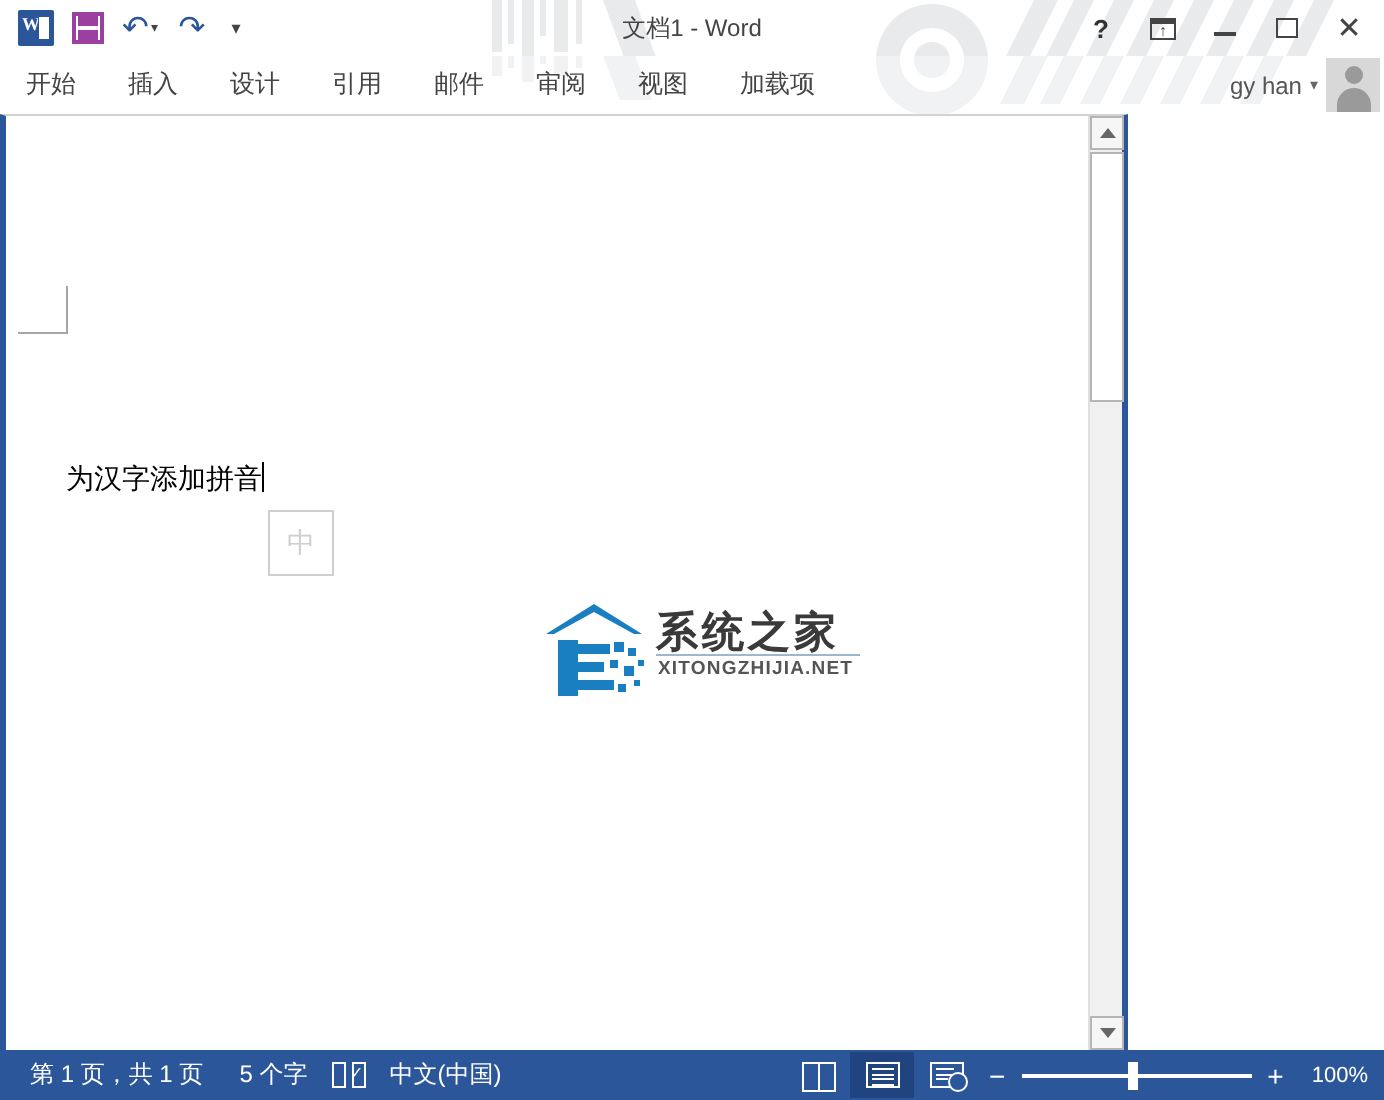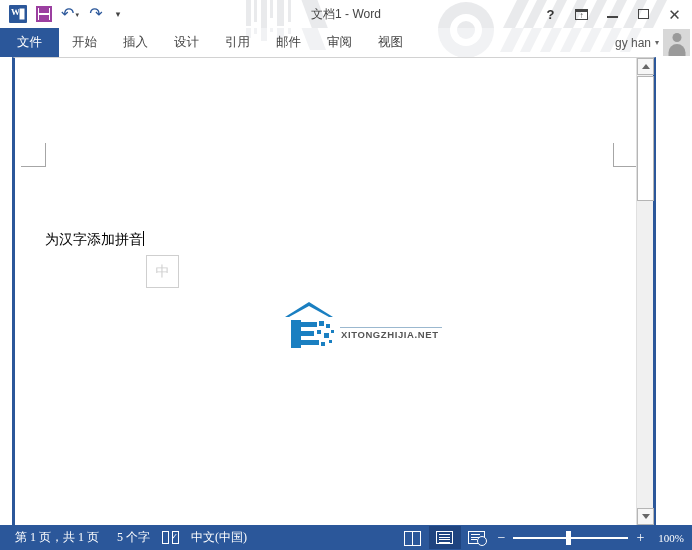--- a/index.html
+++ b/index.html
@@ -151,21 +151,21 @@
     width: 9px; height: 9px; border-radius: 50%; background: #9a9a9a;
   }
   .avatar::after {
     content: ""; position: absolute; left: 50%; top: 15px;
     transform: translateX(-50%);
     width: 17px; height: 13px; border-radius: 9px 9px 0 0; background: #9a9a9a;
   }
 
   
   .workspace {
-    position: absolute; left: 12px; top: 57px; width: 644px; height: 468px;
+    position: absolute; left: 0; top: 57px; width: 564px; height: 468px;
     background: #ffffff;
     border-top: 1px solid #d2d2d2;
     border-left: 3px solid #2b579a;
     border-right: 3px solid #2b579a;
   }
   .page {
     position: absolute; left: 0; top: 0; right: 17px; bottom: 0;
     background: #ffffff; overflow: hidden;
   }
   .mark { position: absolute; }
@@ -263,21 +263,20 @@
     position: absolute; left: 98px; top: 1px; width: 557px; height: 17px;
     background: #ffffff; border: 1px solid #b5b5b5;
   }
 
   
   .statusbar {
     position: absolute; left: 0; bottom: 0; width: 692px; height: 25px;
     background: #2b579a; color: #ffffff;
     display: flex; align-items: center;
     font-size: 12px;
-    font-family: Liberation Serif, serif;
   }
   .sb-left { display: flex; align-items: center; gap: 0px; padding-left: 6px; }
   .sb-item { padding: 0 9px; white-space: nowrap; }
   .proof-icon {
     width: 17px; height: 14px; position: relative; margin: 0 3px;
   }
   .proof-icon .pg {
     position: absolute; top: 0; width: 7px; height: 13px;
     border: 1px solid #fff;
   }
@@ -441,28 +440,28 @@
         <polygon points="520,52 540,12 550,12 530,52"></polygon>
         <polygon points="540,52 560,12 570,12 550,52"></polygon>
         <polygon points="560,52 580,12 590,12 570,52"></polygon>
         <polygon points="580,52 600,12 610,12 590,52"></polygon>
         <polygon points="600,52 620,12 630,12 610,52"></polygon>
         <polygon points="620,52 640,12 650,12 630,52"></polygon>
       </g>
     </svg>
 
     <div class="tabs">
-      <div class="tab file">文件</div>
       <div class="tab">开始</div>
       <div class="tab">插入</div>
       <div class="tab">设计</div>
       <div class="tab">引用</div>
       <div class="tab">邮件</div>
       <div class="tab">审阅</div>
       <div class="tab">视图</div>
+      <div class="tab">加载项</div>
     </div>
 
     <div class="acct">
       <span class="acct-name">gy han</span>
       <span class="acct-caret">▾</span>
       <span class="avatar"></span>
     </div>
   </div>
 
   <div class="workspace">
@@ -492,20 +491,21 @@
           <g fill="#1a7fc1">
             <rect x="36" y="21" width="5" height="5"></rect>
             <rect x="43" y="24" width="4" height="4"></rect>
             <rect x="34" y="30" width="4" height="4"></rect>
             <rect x="41" y="33" width="5" height="5"></rect>
             <rect x="48" y="30" width="3" height="3"></rect>
             <rect x="38" y="42" width="4" height="4"></rect>
             <rect x="46" y="40" width="3" height="3"></rect>
           </g>
         </svg>
+        <div class="logo-cn">系统之家</div>
         <div class="logo-rule"></div>
         <div class="logo-en">XITONGZHIJIA.NET</div>
       </div>
     </div>
 
     <div class="vscroll">
       <div class="sb-btn up">
         <span class="sb-arrow up"></span>
       </div>
       <div class="vthumb"></div>

